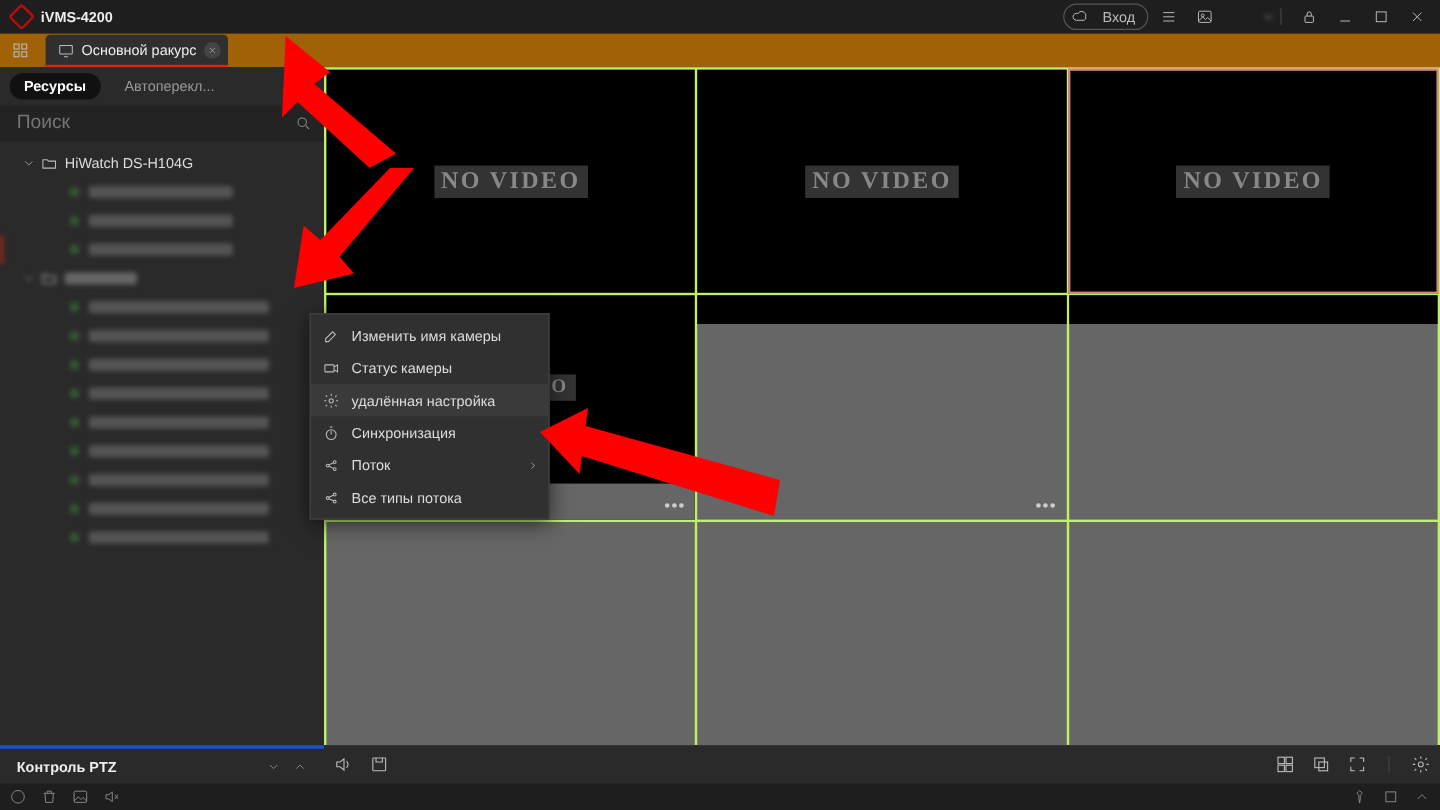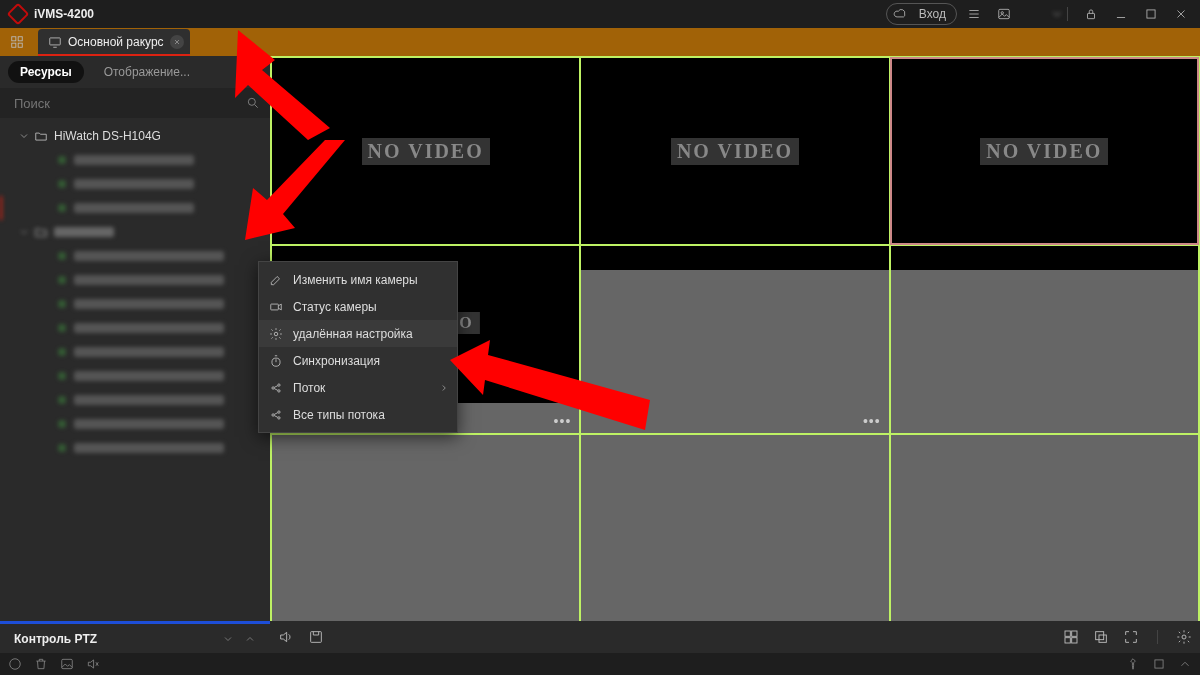--- a/index.html
+++ b/index.html
@@ -27,21 +27,21 @@
   .tab .tab-close svg { width: 8px; height: 8px; stroke: #aaa; stroke-width: 2; }
 
   
   .main { display: flex; height: 597px; }
   .sidebar { width: 270px; background: #2a2a2a; display: flex; flex-direction: column; }
   .sidebar-tabs { display: flex; align-items: center; height: 32px; padding: 6px 8px; gap: 8px; }
   .pill { height: 22px; border-radius: 11px; padding: 0 12px; display: flex; align-items: center; font-size: 12px; cursor: pointer; }
   .pill.active { background: #111; color: #fff; font-weight: 600; justify-content: center; }
   .pill.inactive { color: #999; }
   .search-row { position: relative; height: 30px; margin: 0 0 4px 0; background: #232323; }
-  .search-row input { width: 100%; height: 100%; background: transparent; border: none; outline: none; color: #bbb; font-size: 13px; padding: 0 30px 0 14px; }
+  .search-row input { width: 100%; height: 100%; background: transparent; border: none; outline: none; color: #bbb; font-size: 16px; padding: 0 30px 0 14px; }
   .search-row .search-ico { position: absolute; right: 10px; top: 8px; width: 14px; height: 14px; stroke: #888; fill: none; stroke-width: 1.5; }
 
   .tree { flex: 1; overflow: hidden; padding-top: 2px; }
   .tree-item { display: flex; align-items: center; height: 24px; padding-left: 14px; font-size: 12px; color: #ddd; cursor: pointer; position: relative; }
   .tree-item.level1 { padding-left: 18px; font-weight: 500; }
   .tree-item.level3 { padding-left: 58px; color: #777; filter: blur(2px); }
   .tree-item .chev { width: 12px; height: 12px; margin-right: 4px; stroke: #aaa; fill: none; stroke-width: 1.5; }
   .tree-item .node-ico { width: 14px; height: 14px; margin-right: 6px; }
   .bullet { width: 8px; height: 8px; border-radius: 50%; background: #4a4; margin-right: 8px; opacity: .4; }
   .red-edge { position: absolute; left: 0; top: 0; bottom: 0; width: 2px; background: #d21; }
@@ -164,21 +164,21 @@
 </div>
 
 <div class="main">
 
   <div class="sidebar">
     <div class="sidebar-tabs">
       <div class="pill active">
         <span>Ресурсы</span>
       </div>
       <div class="pill inactive">
-        <span>Отображение...</span>
+        <span>Автоперекл...</span>
       </div>
     </div>
     <div class="search-row">
       <input placeholder="Поиск" style="">
       <svg class="search-ico" viewBox="0 0 24 24">
           <circle cx="10" cy="10" r="6"></circle>
           <path d="M20 20l-5-5"></path>
         </svg>
     </div>
 

